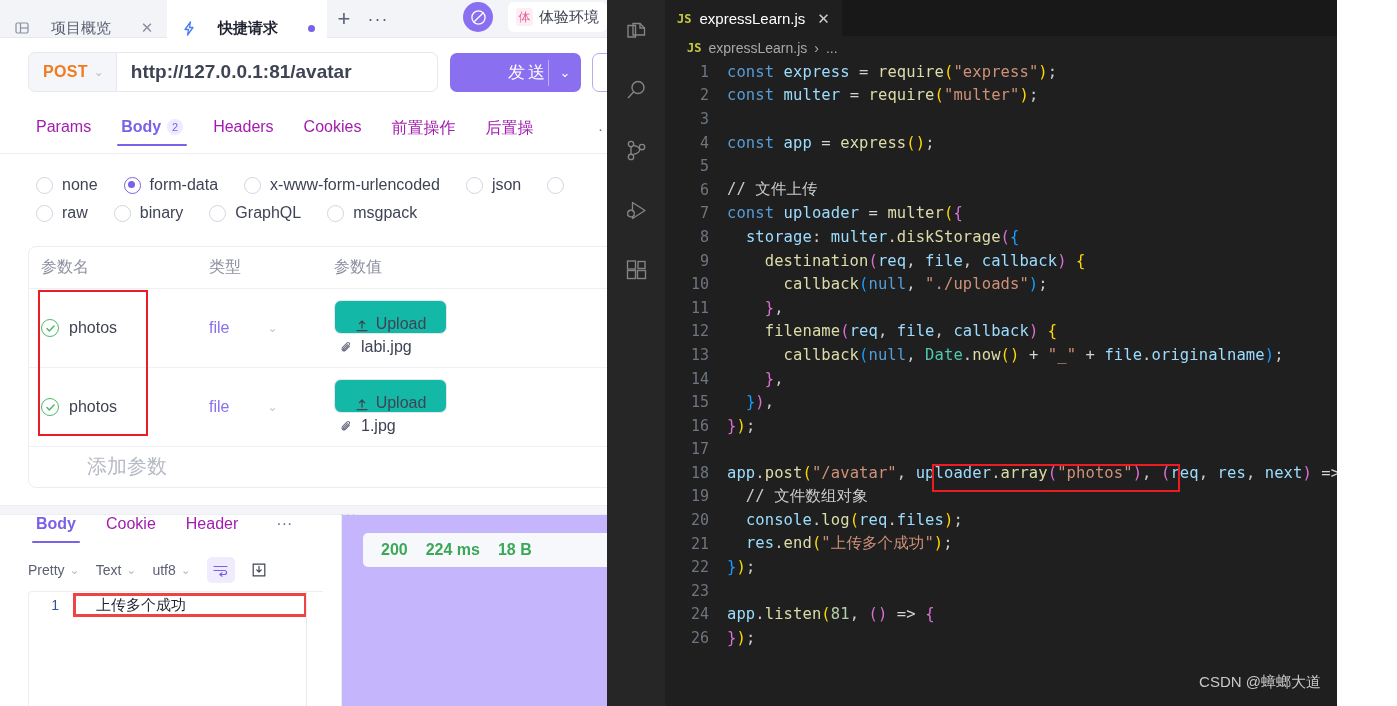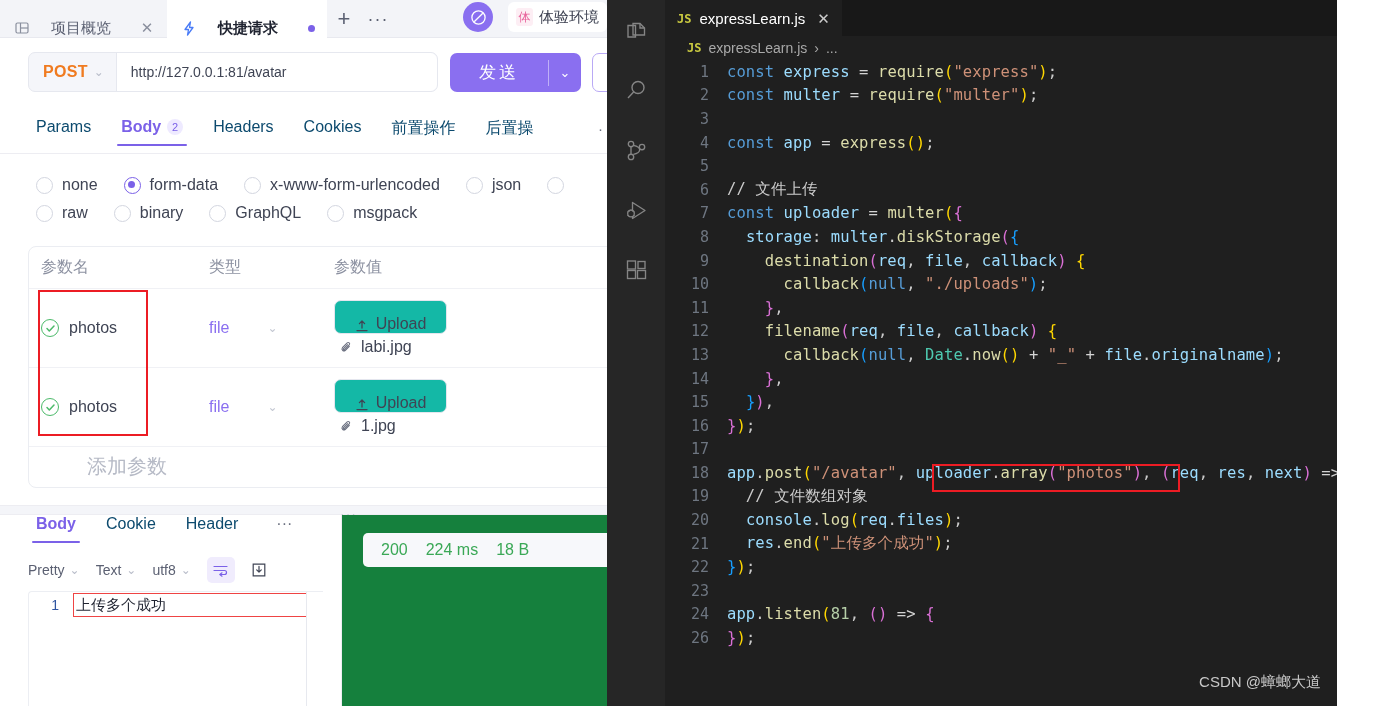--- a/index.html
+++ b/index.html
@@ -60,43 +60,43 @@
   }
   .methodsel {
     display: flex; align-items: center; gap: 6px; padding: 0 12px 0 14px; height: 38px;
   }
   .methodsel .mname { color: #f07b20; font-weight: bold; font-size: 16px; letter-spacing: .3px; }
   .caret { color: #b9bdca; font-size: 12px; }
   .urlinput {
     flex: 1; height: 38px; background: #ffffff; border-left: 1px solid #e6e8ef;
     border-radius: 0 7px 7px 0;
     display: flex; align-items: center; padding-left: 14px;
-    font-size: 14px; color: #3f4454;
+    font-size: 19px; color: #3f4454; font-weight: bold;
   }
   .sendbtn {
     position: absolute; left: 450px; top: 1px; width: 131px; height: 39px;
     background: #8a6ff0; border-radius: 7px; display: flex; align-items: center;
   }
   .sendbtn .slabel {
-    flex: 1; text-align: center; color: #fff; font-size: 17px; letter-spacing: 3px;
+    flex: 1; text-align: right; color: #fff; font-size: 17px; letter-spacing: 3px;
   }
   .sendbtn .sdiv { width: 1px; height: 26px; background: rgba(255,255,255,.45); }
   .sendbtn .scaret { width: 32px; text-align: center; color: #fff; font-size: 13px; }
   .savebtn {
     position: absolute; left: 592px; top: 1px; width: 60px; height: 39px;
     border: 1px solid #b9a9f5; border-radius: 7px; background: #fff;
   }
 
   
   .reqtabs {
     position: absolute; left: 0; top: 118px; width: 607px; height: 36px;
     border-bottom: 1px solid #ededf2;
     display: flex; align-items: flex-start; padding-left: 36px; gap: 30px;
   }
-  .rtab { font-size: 16px; color: #0c4a6e; position: relative; padding-bottom: 10px; white-space: nowrap;}
+  .rtab { font-size: 16px; color: #a21caf; position: relative; padding-bottom: 10px; white-space: nowrap;}
   .rtab.active { color: #7b61e8; font-weight: bold; }
   .rtab.active::after {
     content: ""; position: absolute; left: -4px; right: -4px; bottom: 0;
     height: 2px; background: #7b61e8; border-radius: 2px;
   }
   .rtab .cnt {
     display: inline-block; margin-left: 6px; min-width: 16px; height: 16px; line-height: 16px;
     border-radius: 8px; background: #eeeaff; color: #7b61e8; font-size: 11px; text-align: center;
     padding: 0 4px; vertical-align: 1px; font-weight: normal;
   }
@@ -173,29 +173,29 @@
   }
   .dlbtn { display: flex; align-items: center; justify-content: center; color: #3f4454; }
   .respeditor {
     position: absolute; left: 28px; top: 76px; width: 295px; height: 115px;
     border: 1px solid #eceef3; border-right: none; border-bottom: none;
     border-radius: 4px 0 0 0; background: #fff; overflow: hidden;
   }
   .codeline1 { display: flex; height: 26px; align-items: center; }
   .lnum { width: 44px; text-align: right; padding-right: 14px; color: #2f55a0; font-size: 14px; }
   .ctext {
-    flex: 1; font-size: 15px; color: #1f2330; border: 1px solid #ef4444; height: 24px;
-    display: flex; align-items: center; padding-left: 2px; margin-right: 16px;
+    flex: 1; font-size: 15px; color: #1f2330; border: 3px solid #ef4444; height: 24px;
+    display: flex; align-items: center; padding-left: 20px; margin-right: 16px;
     font-family: "Liberation Sans", sans-serif;
   }
   .vscroll { position: absolute; right: 16px; top: 0; width: 1px; height: 115px; background: #e7e9ef; }
 
   .respright {
     position: absolute; left: 341px; top: 515px; width: 266px; height: 191px;
-    background: #15803d; border-left: 1px solid #ededf2;
+    background: #c4b5fd; border-left: 1px solid #ededf2; font-weight: bold;
   }
   .statusbar {
     position: absolute; left: 21px; top: 18px; width: 260px; height: 34px;
     background: #f7f8fb; border-radius: 5px; display: flex; align-items: center; gap: 18px;
     padding-left: 18px; color: #3aa856; font-size: 16px;
   }
 
   
   #vscode {
     position: absolute; left: 607px; top: 0; width: 730px; height: 706px;

